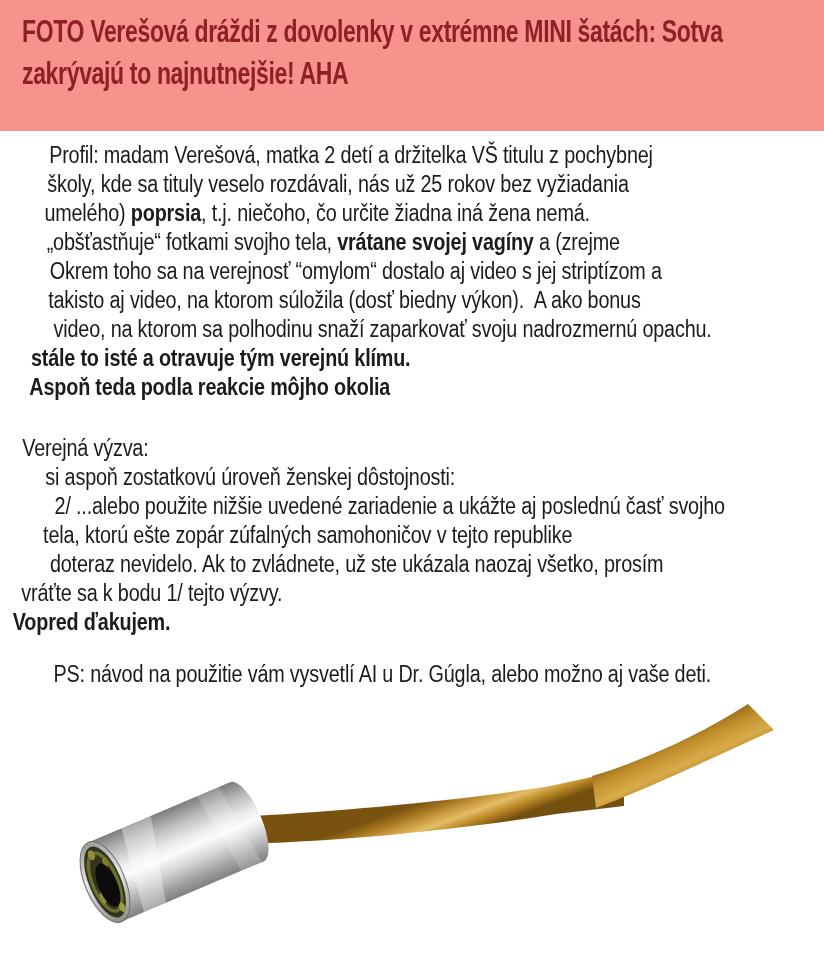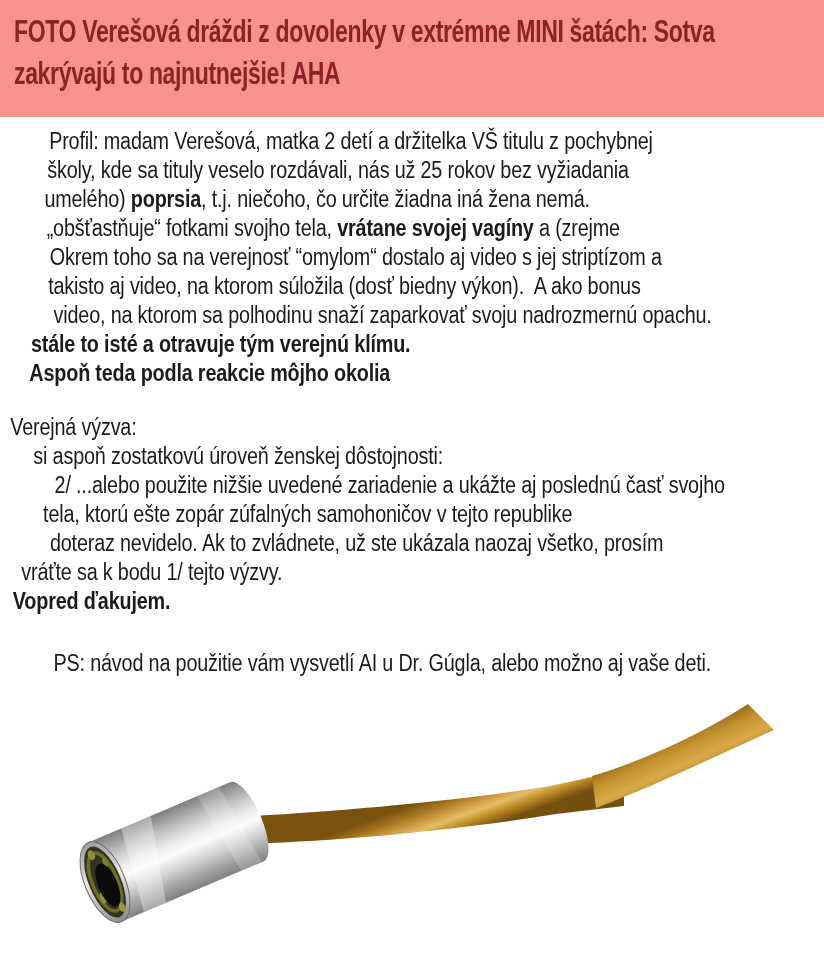--- a/index.html
+++ b/index.html
@@ -12,23 +12,23 @@
   body{font-family:"Liberation Sans", sans-serif;}
   .page{
     position:relative;
     width:824px;height:976px;
     background:#fff;
     overflow:hidden;
   }
   
   .band{
     position:relative;
-    width:100%;height:117px;
+    width:100%;height:131px;
     background:var(--header-bg);
-    padding:10px 0 0 14px;
+    padding:10px 0 0 22px;
     z-index:2;
   }
   .h-line{
     height:42px;line-height:42px;
     white-space:pre;
   }
   .ht{
     display:inline-block;
     transform:scaleX(.72);
     transform-origin:0 50%;
@@ -51,23 +51,23 @@
   }
   .t{
     display:inline-block;
     transform:scaleX(.86);
     transform-origin:50% 50%;
     font-size:23px;
     letter-spacing:-.2px;
     white-space:pre;
   }
   .bold .t, .t b{font-weight:bold;}
-  .block-gap-a{margin-top:25px;}
+  .block-gap-a{margin-top:32px;padding-left:12px;}
   .block-gap-b{}
-  .block-gap-c{margin-top:33px;}
+  .block-gap-c{margin-top:23px;}
   .halo .t{
     text-shadow:
       -3px -3px 0 #fff, 0 -3px 0 #fff, 3px -3px 0 #fff,
       -3px  0   0 #fff, 3px  0   0 #fff,
       -3px  3px 0 #fff, 0  3px 0 #fff, 3px 3px 0 #fff,
       -2px -2px 0 #fff, 2px -2px 0 #fff,
       -2px  2px 0 #fff, 2px  2px 0 #fff,
       0 0 4px #fff, 0 0 7px #fff;
   }
   

